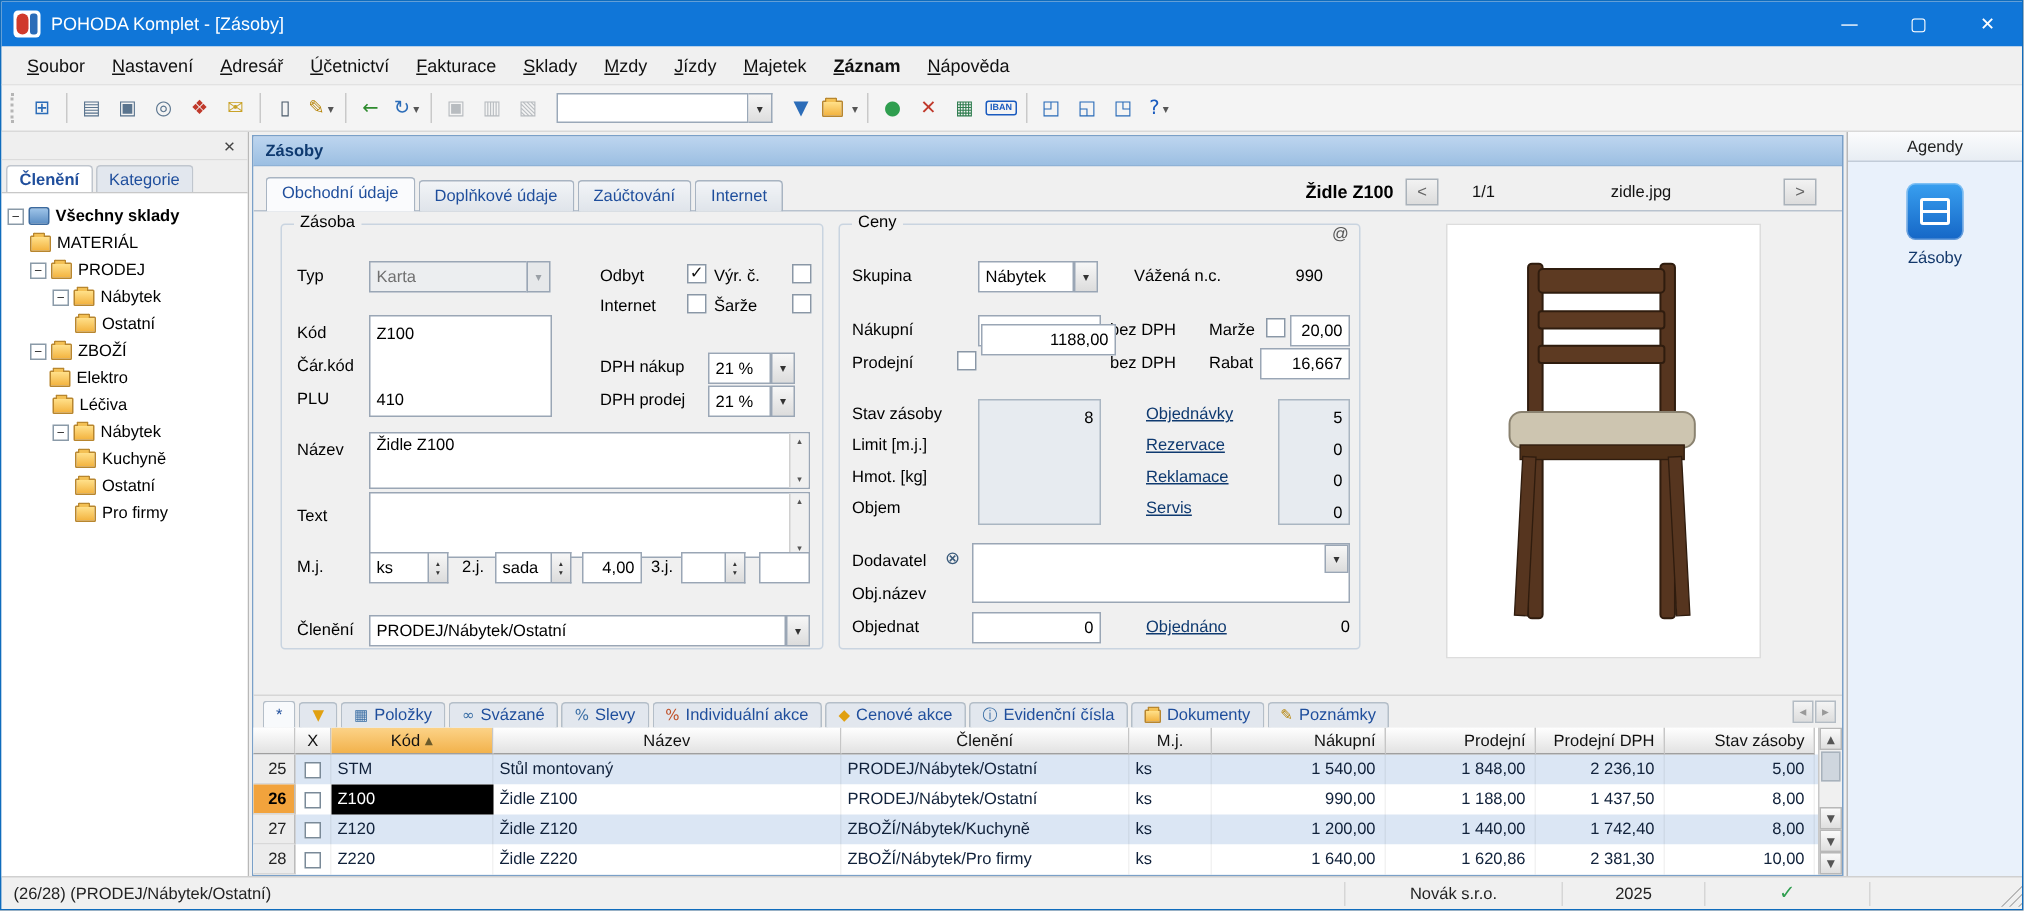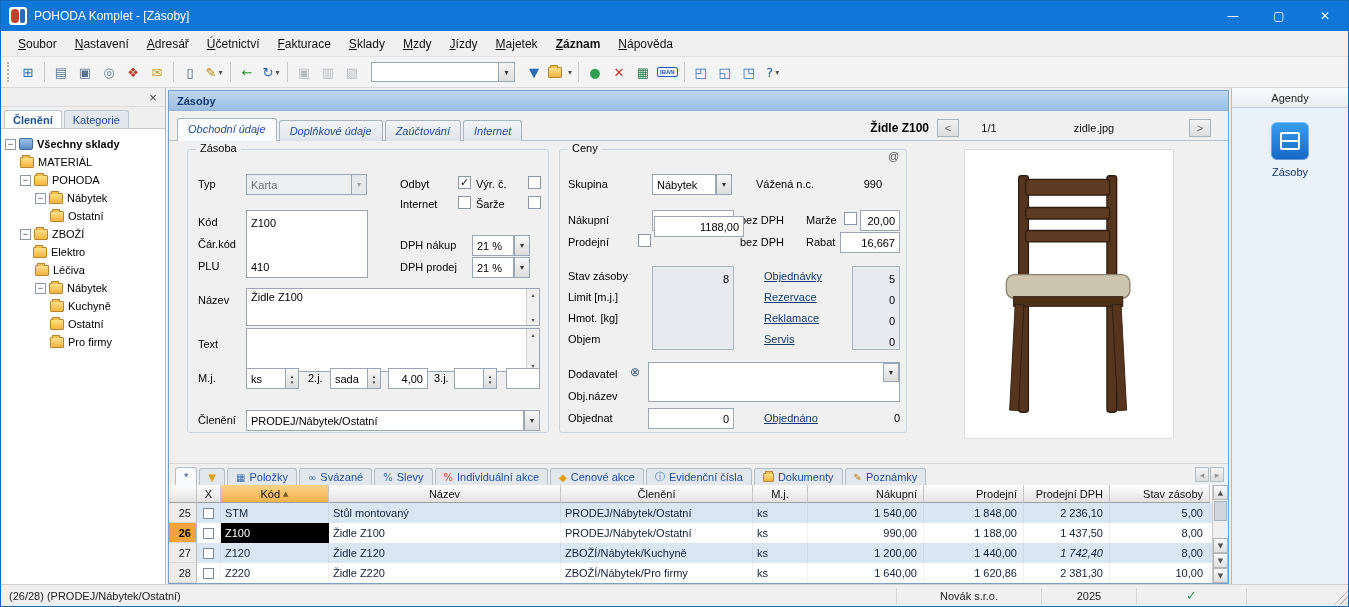--- a/index.html
+++ b/index.html
@@ -53,21 +53,21 @@
   .folder-ico.small { width:11px; height:9px; margin-right:0; }
   .root-ico { width:14px; height:12px; background:linear-gradient(#9ec4e8,#5d8fc4); border:1px solid #3c6a9e; border-radius:2px; margin-right:4px; flex:none; }
   .tree-label.bold { font-weight:bold; }
 
   
   .main-window { flex:1; min-width:0; display:flex; flex-direction:column; border:1px solid #7aa0c8; margin:2px 2px 0 2px; background:#f0f0f0; }
   .mdi-caption { height:20px; flex:none; background:linear-gradient(#bdd5ef,#9cbfe2); color:#0f3a70; font-weight:bold; font-size:11px; display:flex; align-items:center; padding-left:8px; border-bottom:1px solid #8fb2d6; }
   .form-area { position:relative; flex:1; background:#f0f0f0; overflow:hidden; }
   .tab-rule { position:absolute; left:0; right:0; top:29px; height:1px; background:#b8c2ce; z-index:1; }
   .form-tabs { position:absolute; left:8px; top:6px; height:24px; display:flex; align-items:flex-end; z-index:2; }
-  .ftab { font-size:11px; color:#1f4e9c; padding:4px 10px; background:linear-gradient(#f2f4f7,#dfe4ea); border:1px solid #a8b4c2; border-bottom:none; border-radius:3px 3px 0 0; margin-right:2px;font-style:italic; }
+  .ftab { font-size:11px; color:#1f4e9c; padding:4px 10px; background:linear-gradient(#f2f4f7,#dfe4ea); border:1px solid #a8b4c2; border-bottom:none; border-radius:3px 3px 0 0; margin-right:2px; }
   .ftab.active { background:#fafbfd; padding-bottom:6px; }
   .record-title { position:absolute; left:560px; top:10px; width:200px; text-align:right; font-size:12px; font-weight:bold; color:#000; }
   .nav-btn { position:absolute; width:22px; height:18px; background:linear-gradient(#f2f2f2,#dcdcdc); border:1px solid #aab2ba; font-size:11px; color:#666; display:flex; align-items:center; justify-content:center; }
   .pager, .imgname { position:absolute; font-size:11px; color:#111; }
 
   .group { position:absolute; border:1px solid #c9d4e0; border-radius:3px; }
   .group-title { position:absolute; top:-8px; left:8px; background:#f0f0f0; padding:0 4px; font-size:11px; color:#000; }
   .lbl { position:absolute; font-size:11px; color:#000; white-space:nowrap; }
   .tb-input { position:absolute; height:21px; background:#fff; border:1px solid #9aa6b5; font-size:11px; padding:1px 4px; display:flex; align-items:center; white-space:nowrap; overflow:hidden; }
   .tb-input.right { justify-content:flex-end; }
@@ -268,21 +268,21 @@
             <span class="root-ico"></span>
             <span class="tree-label bold">Všechny sklady</span>
           </div>
           <div class="tree-row" style="padding-left: 19px;">
             <span class="folder-ico"></span>
             <span class="tree-label">MATERIÁL</span>
           </div>
           <div class="tree-row" style="padding-left: 19px;">
             <span class="expander">−</span>
             <span class="folder-ico"></span>
-            <span class="tree-label">POHODA</span>
+            <span class="tree-label">PRODEJ</span>
           </div>
           <div class="tree-row" style="padding-left: 34px;">
             <span class="expander">−</span>
             <span class="folder-ico"></span>
             <span class="tree-label">Nábytek</span>
           </div>
           <div class="tree-row" style="padding-left: 49px;">
             <span class="folder-ico"></span>
             <span class="tree-label">Ostatní</span>
           </div>
@@ -602,21 +602,21 @@
                 <div class="td rownum col-num" style="width: 28px;">27</div>
                 <div class="td center col-x" style="width: 24px;">
                   <div class="row-chk"></div>
                 </div>
                 <div class="td col-kod" style="width: 108px;">Z120</div>
                 <div class="td col-nazev" style="width: 232px;">Židle Z120</div>
                 <div class="td col-cleneni" style="width: 192px;">ZBOŽÍ/Nábytek/Kuchyně</div>
                 <div class="td col-mj" style="width: 55px;">ks</div>
                 <div class="td col-nakupni num" style="width: 116px;">1 200,00</div>
                 <div class="td col-prodejni num" style="width: 100px;">1 440,00</div>
-                <div class="td col-prodejni_dph num" style="width: 86px; font-style: italic;">1 742,40</div>
+                <div class="td col-prodejni_dph num" style="width: 86px;">1 742,40</div>
                 <div class="td col-stav num" style="width: 100px;">8,00</div>
               </div>
               <div class="tr">
                 <div class="td rownum col-num" style="width: 28px;">28</div>
                 <div class="td center col-x" style="width: 24px;">
                   <div class="row-chk"></div>
                 </div>
                 <div class="td col-kod" style="width: 108px;">Z220</div>
                 <div class="td col-nazev" style="width: 232px;">Židle Z220</div>
                 <div class="td col-cleneni" style="width: 192px;">ZBOŽÍ/Nábytek/Pro firmy</div>

